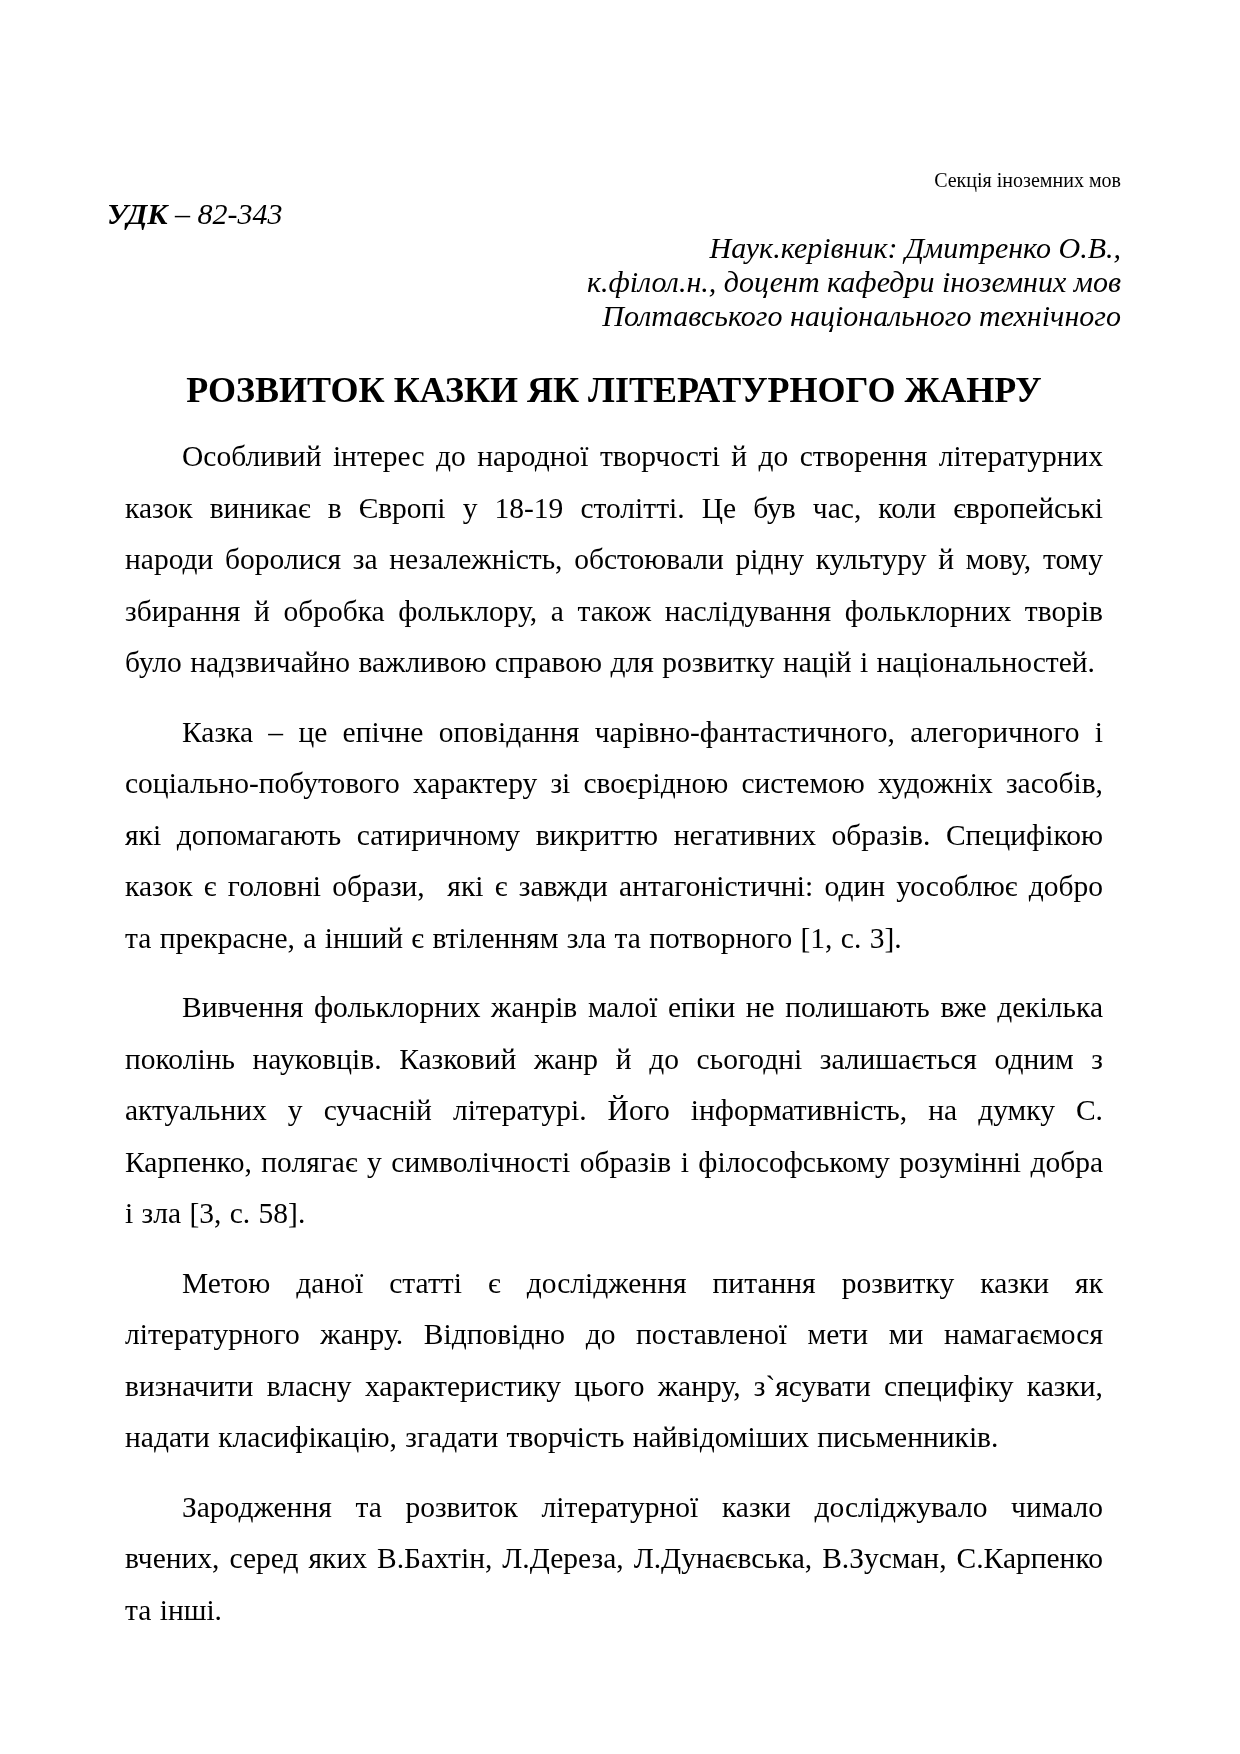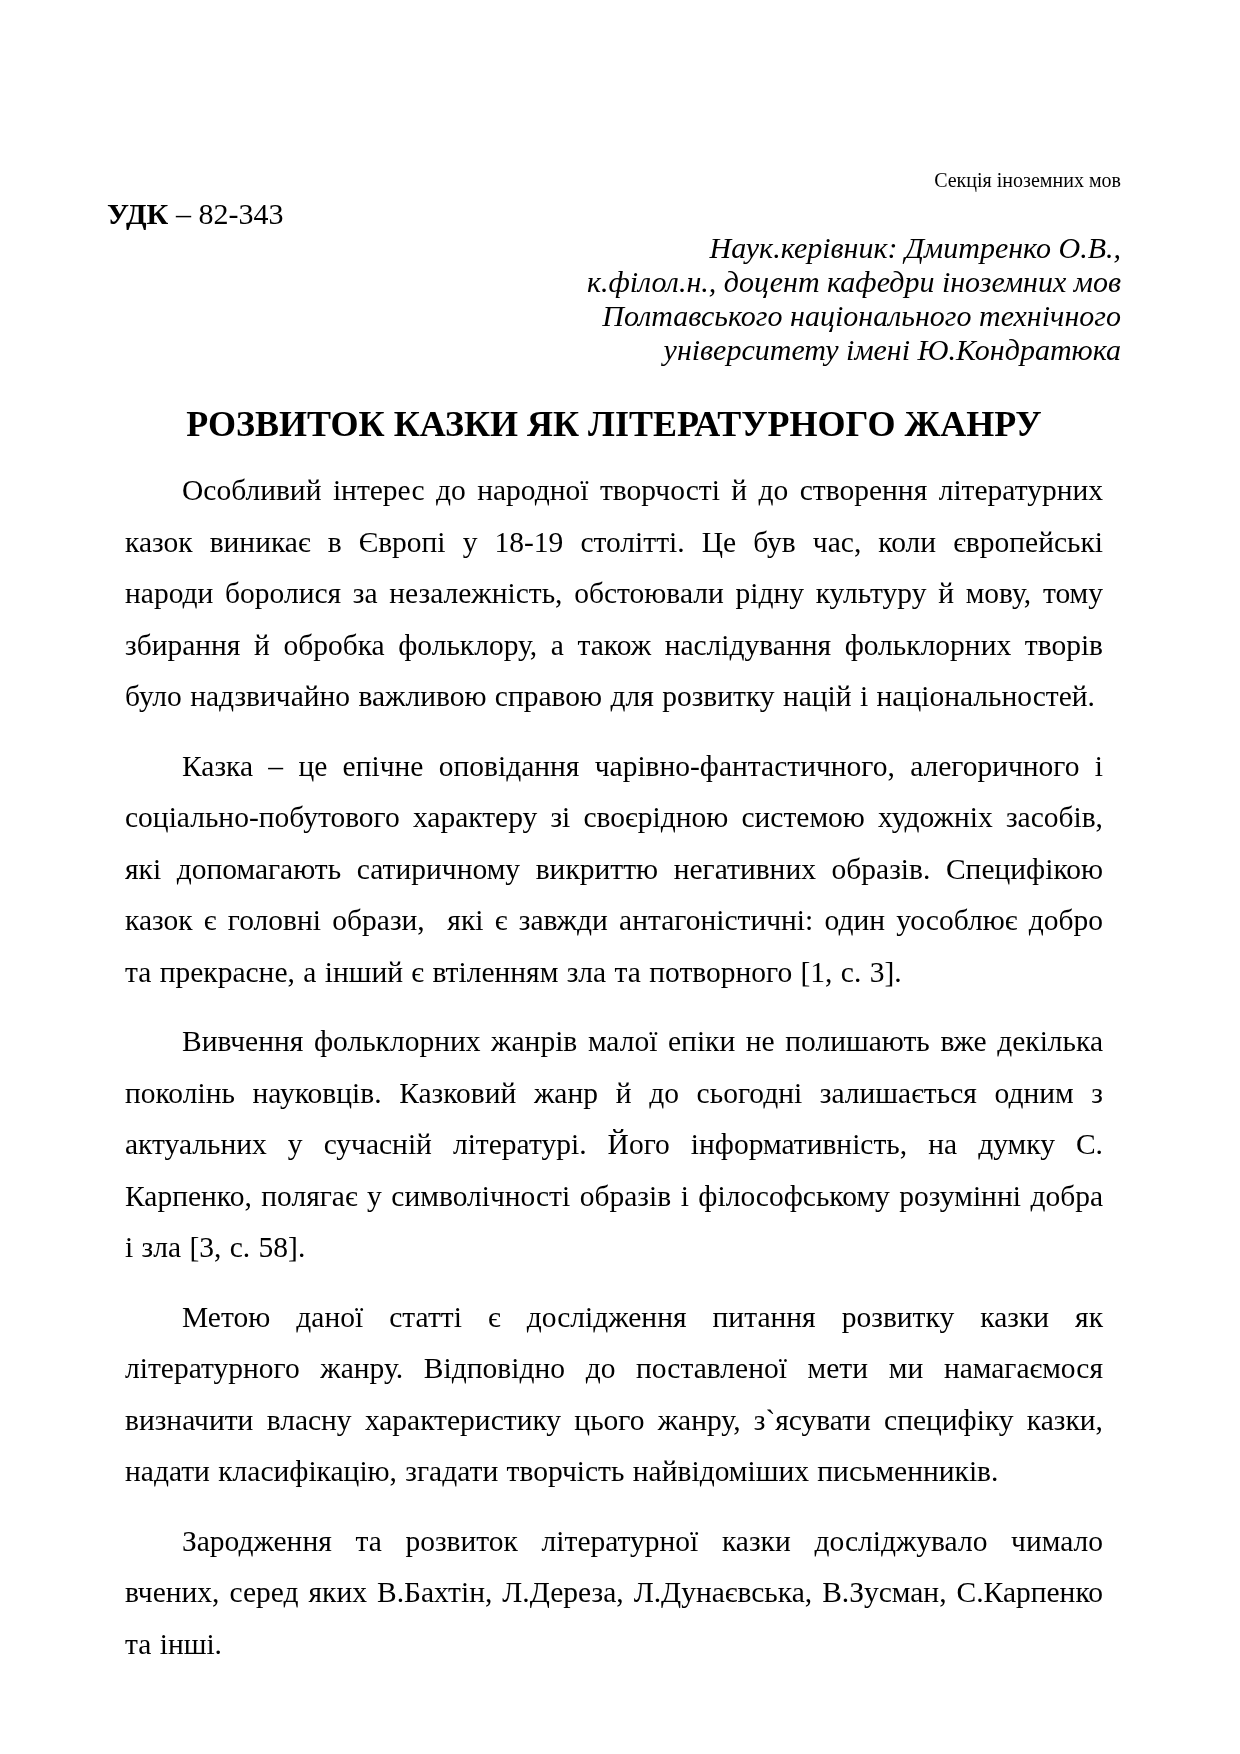--- a/index.html
+++ b/index.html
@@ -26,20 +26,21 @@
     font-size: 20px;
     line-height: 34px;
     text-align: right;
     white-space: pre;
     margin-top: 18px;
   }
   .udk-line {
     font-size: 30px;
     line-height: 34px;
     text-align: left;
+    font-style: italic;
   }
   .udk-label {
     font-weight: bold;
   }
   .udk-value {
     font-weight: normal;
   }
   .author-block {
     font-size: 30px;
     line-height: 34px;
@@ -75,21 +76,20 @@
 <div class="page">
 
   <div class="section-line">Секція іноземних мов</div>
 
   <div class="udk-line"><span class="udk-label">УДК</span><span class="udk-value"> – 82-343</span></div>
 
   <div class="author-block">
       <div class="author-line">Наук.керівник: Дмитренко О.В.,</div>
       <div class="author-line">к.філол.н., доцент кафедри іноземних мов</div>
       <div class="author-line">Полтавського національного технічного</div>
-      <div class="author-line">університету імені Ю.Кондратюка</div>
     </div>
 
   <div class="doc-title">РОЗВИТОК КАЗКИ ЯК ЛІТЕРАТУРНОГО ЖАНРУ</div>
 
   <div class="article-body">
       <p class="para">Особливий інтерес до народної творчості й до створення літературних казок виникає в Європі у 18-19 столітті. Це був час, коли європейські народи боролися за незалежність, обстоювали рідну культуру й мову, тому збирання й обробка фольклору, а також наслідування фольклорних творів було надзвичайно важливою справою для розвитку націй і національностей.</p>
       <p class="para">Казка – це епічне оповідання чарівно-фантастичного, алегоричного і соціально-побутового характеру зі своєрідною системою художніх засобів, які допомагають сатиричному викриттю негативних образів. Специфікою казок є головні образи,&nbsp; які є завжди антагоністичні: один уособлює добро та прекрасне, а інший є втіленням зла та потворного [1, с. 3].</p>
       <p class="para">Вивчення фольклорних жанрів малої епіки не полишають вже декілька поколінь науковців. Казковий жанр й до сьогодні залишається одним з актуальних у сучасній літературі. Його інформативність, на думку С. Карпенко, полягає у символічності образів і філософському розумінні добра і зла [3, с. 58].</p>
       <p class="para">Метою даної статті є дослідження питання розвитку казки як літературного жанру. Відповідно до поставленої мети ми намагаємося визначити власну характеристику цього жанру, з`ясувати специфіку казки, надати класифікацію, згадати творчість найвідоміших письменників.</p>
       <p class="para">Зародження та розвиток літературної казки досліджувало чимало вчених, серед яких В.Бахтін, Л.Дереза, Л.Дунаєвська, В.Зусман, С.Карпенко та інші.</p>

